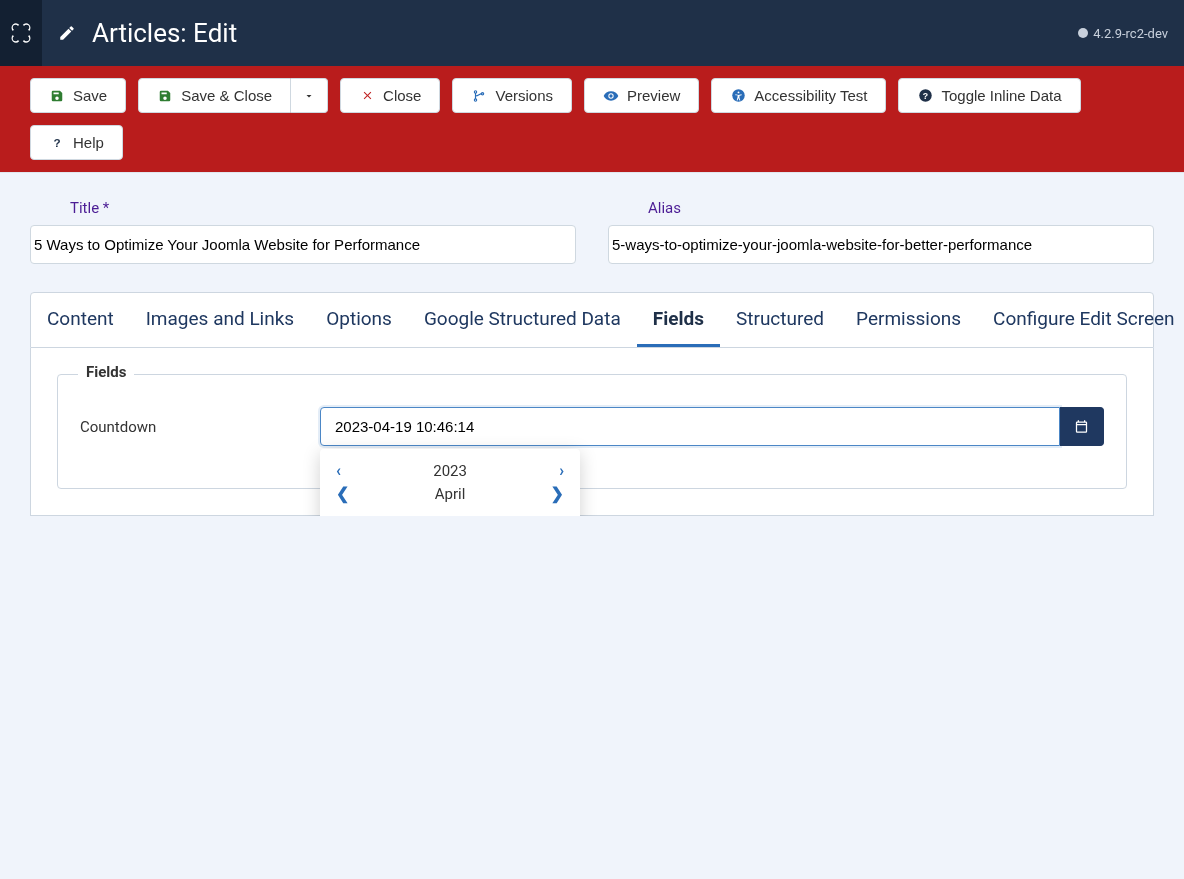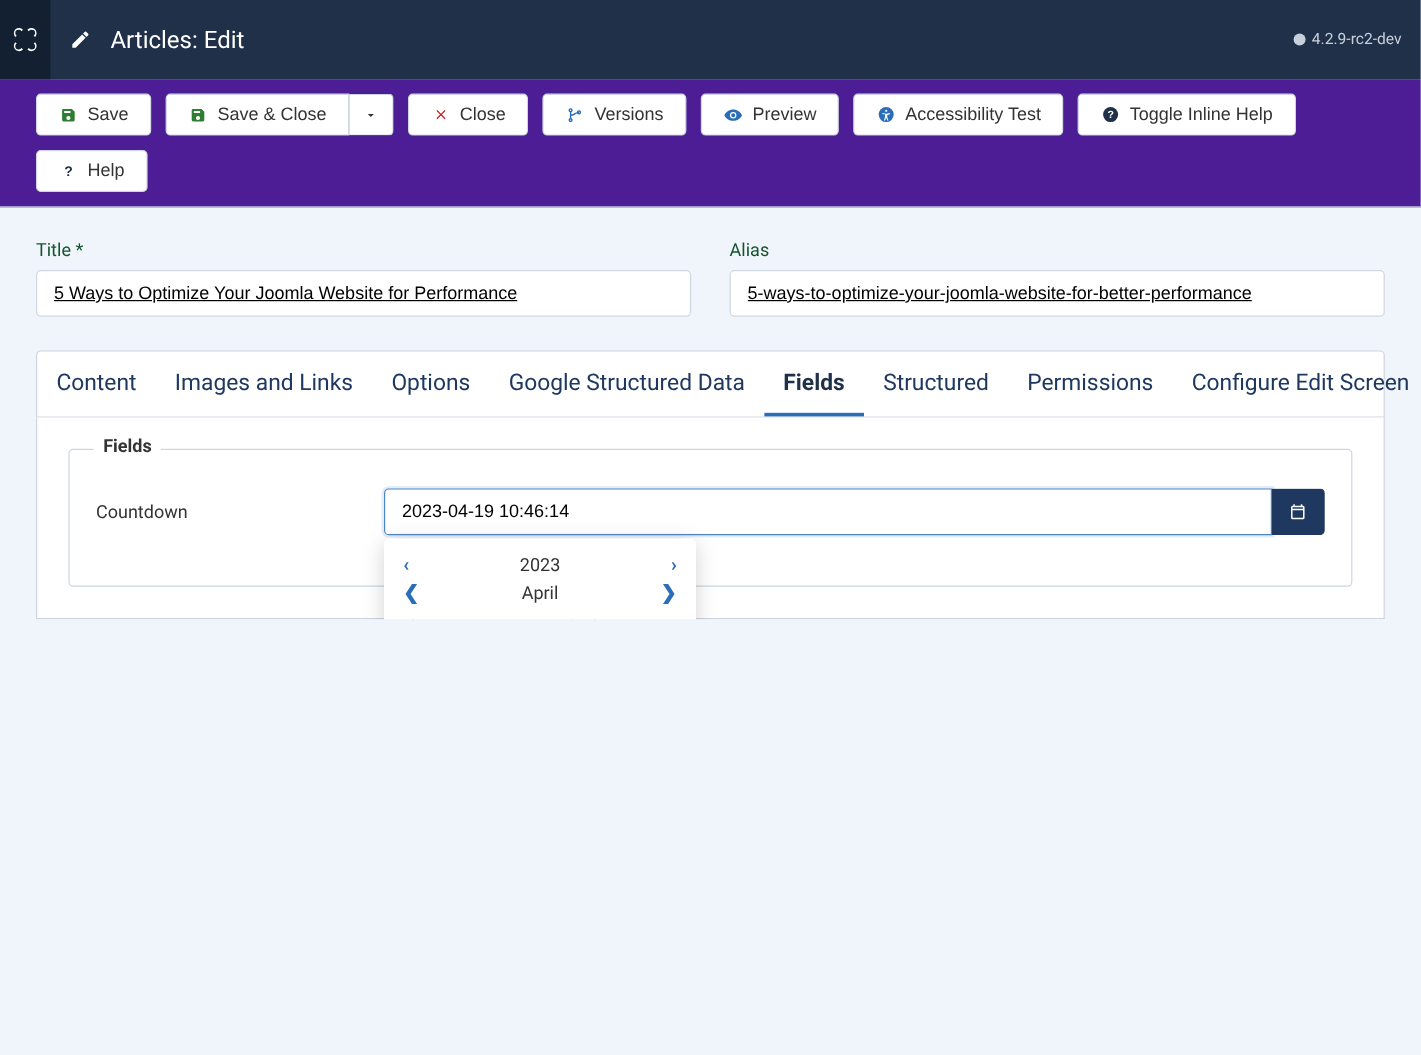--- a/index.html
+++ b/index.html
@@ -2,45 +2,45 @@
 <html><head>
 <meta charset="utf-8">
 <style>
 * { box-sizing: border-box; margin: 0; padding: 0; }
 body { font-family: -apple-system, BlinkMacSystemFont, "Segoe UI", Roboto, Arial, sans-serif; font-size: 14px; background: #f0f4fb; color: #333; }
 
 .topbar { background: #1f3048; color: #fff; height: 66px; display: flex; align-items: center; padding: 0 16px; position: relative; }
 .topbar-left { display: flex; align-items: center; gap: 16px; }
 .joomla-logo { width: 22px; height: 22px; }
 .pencil-icon { width: 18px; height: 18px; }
-.page-title { font-size: 20px; font-weight: 400; color: #fff; }
+.page-title { font-size: 26px; font-weight: 400; color: #fff; }
 .topbar-right { margin-left: auto; display: flex; align-items: flex-end; gap: 14px; }
 .version-tag { font-size: 13px; color: #c8d0dc; display: flex; align-items: center; gap: 4px; }
 .site-link { background: #2a4165; border: 1px solid #3d5a85; border-radius: 18px; padding: 6px 14px; display: flex; align-items: center; gap: 8px; color: #fff; font-size: 14px; text-decoration: none; }
 .vstrip { position: absolute; left: 0; top: 0; bottom: 0; width: 42px; background: #132032; display: flex; align-items: center; justify-content: center; }
 .topbar-left { margin-left: 42px; }
 
-.toolbar { background: #4c1d95; padding: 12px 30px; border-bottom: 1px solid #e0e6ee; display: flex; flex-wrap: wrap; gap: 12px; }
+.toolbar { background: #b91c1c; padding: 12px 30px; border-bottom: 1px solid #e0e6ee; display: flex; flex-wrap: wrap; gap: 12px; }
 .btn { background: #fff; border: 1px solid #cfd8e0; border-radius: 4px; padding: 8px 18px; font-size: 15px; cursor: pointer; display: inline-flex; align-items: center; gap: 8px; color: #333; }
 .btn-group { display: inline-flex; }
 .btn-group .btn:first-child { border-top-right-radius: 0; border-bottom-right-radius: 0; align-items: center; }
 .btn-group .btn-caret { border-top-left-radius: 0; border-bottom-left-radius: 0; border-left: none; padding: 8px 12px; }
 .icon { width: 16px; height: 16px; display: inline-flex; align-items: center; justify-content: center; }
 .icon-save { color: #2f7d32; }
 .icon-close-red { color: #c02424; }
 .icon-versions { color: #2a6db8; }
 .icon-eye { color: #2a6db8; }
 .icon-access { color: #2a6db8; }
 .icon-help, .icon-info { color: #1f3048; }
 
 .form-area { padding: 26px 30px 0 30px; }
 .row { display: flex; gap: 32px; }
 .col { flex: 1; }
-.label { font-size: 15px; color: #14532d; margin-bottom: 8px; display: block; }
-.input { width: 100%; padding: 10px 14px; border: 1px solid #cfd8e0; border-radius: 4px; font-size: 15px; background: #fff; text-decoration: underline; }
+.label { font-size: 15px; color: #4c1d95; margin-bottom: 8px; display: block; margin-left: 40px; }
+.input { width: 100%; padding: 10px 3px; border: 1px solid #cfd8e0; border-radius: 4px; font-size: 15px; background: #fff; }
 
 .tabbar { margin-top: 28px; background: #fff; border: 1px solid #cdd6e0; border-radius: 4px 4px 0 0; display: flex; }
 .tab { padding: 14px 16px; font-size: 19px; color: #1f3860; cursor: pointer; border-bottom: 3px solid transparent; white-space: nowrap; }
 .tab.active { font-weight: 700; border-bottom-color: #2a6db8; color: #1f3048; }
 
 .panel { background: #fff; border: 1px solid #cdd6e0; border-top: none; padding: 26px; }
 .fieldset { border: 1px solid #cdd6e0; border-radius: 4px; padding: 32px 22px 42px 22px; position: relative; }
 .fieldset-label { position: absolute; top: -12px; left: 20px; background: #fff; padding: 0 8px; font-weight: 700; font-size: 15px; }
 .field-row { display: flex; align-items: center; gap: 20px; }
 .field-label { width: 220px; font-size: 15px; }
@@ -160,21 +160,21 @@
       </span>
     <span>Accessibility Test</span>
   </button>
   <button class="btn">
     <span class="icon icon-info">
         <svg width="15" height="15" viewBox="0 0 24 24" fill="currentColor">
           <circle cx="12" cy="12" r="10"></circle>
           <text x="12" y="17" text-anchor="middle" font-size="14" fill="#fff" font-weight="bold">?</text>
         </svg>
       </span>
-    <span>Toggle Inline Help</span>
+    <span>Toggle Inline Data</span>
   </button>
   <button class="btn">
     <span class="icon icon-help">
         <svg width="14" height="14" viewBox="0 0 24 24" fill="currentColor">
           <text x="12" y="19" text-anchor="middle" font-size="20" font-weight="bold">?</text>
         </svg>
       </span>
     <span>Help</span>
   </button>
 </div>

